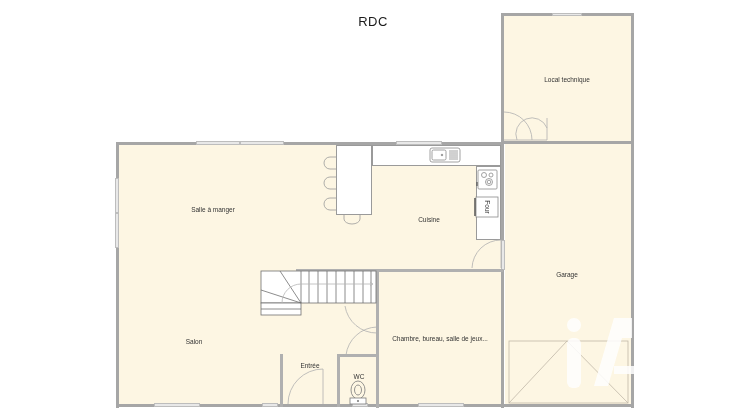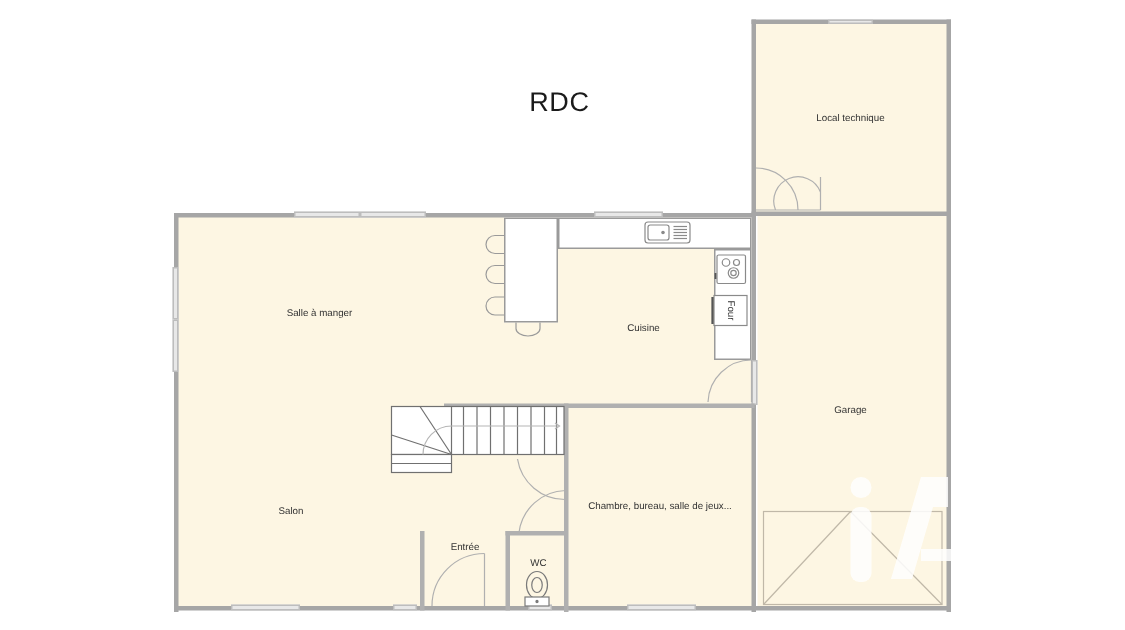--- a/index.html
+++ b/index.html
@@ -1,18 +1,18 @@
 <!DOCTYPE html>
 <html><head>
   <meta charset="utf-8">
   <style>
     html, body { margin:0; padding:0; background:#ffffff; }
     body { width:750px; height:420px; position:relative; overflow:hidden; font-family:"Liberation Sans", sans-serif; }
     .abs { position:absolute; }
-    .title { position:absolute; left:0; width:746px; top:14px; text-align:center; font-size:18px; color:#1a1a1a; letter-spacing:0.5px;margin-top:44px; }
+    .title { position:absolute; left:0; width:746px; top:14px; text-align:center; font-size:13px; color:#1a1a1a; letter-spacing:0.5px; }
     .floor { position:absolute; background:#fdf6e3; }
     .wall { position:absolute; background:#a6a6a6; }
     .iwall { position:absolute; background:#b0b0b0; }
     .win { position:absolute; background:#e8e8e8; border:1px solid #bdbdbd; box-sizing:border-box; }
     .label { position:absolute; font-size:6.5px; color:#333; white-space:nowrap; transform:translate(-50%,-50%); }
     .counter { position:absolute; background:#ffffff; border:1px solid #9a9a9a; box-sizing:border-box; }
     svg.overlay { position:absolute; left:0; top:0; }
   </style>
 </head>
 <body>

